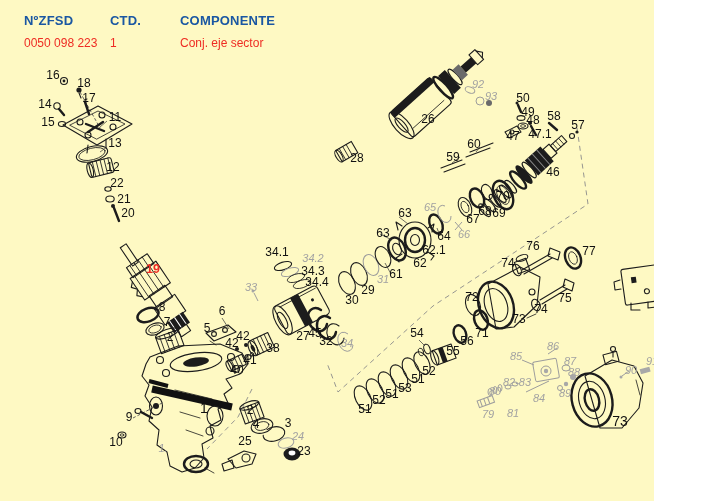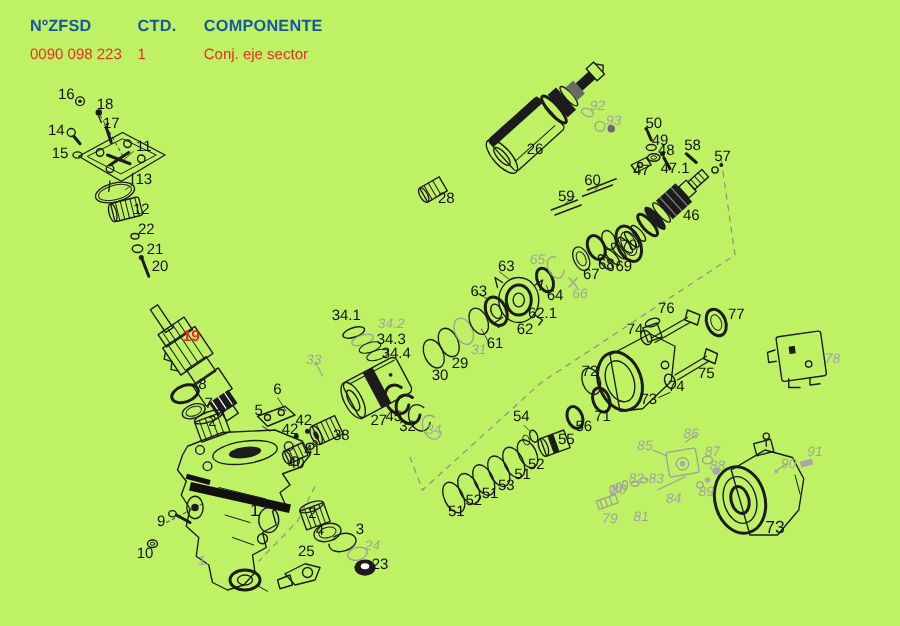--- a/index.html
+++ b/index.html
@@ -1,22 +1,22 @@
 <!DOCTYPE html>
 <html><head>
 <meta charset="utf-8">
 <style>
   html,body{margin:0;padding:0;background:#fff;}
-  .page{position:relative;width:720px;height:501px;background:#bef264;overflow:hidden;
+  .page{position:relative;width:654px;height:501px;background:#fef9c3;overflow:hidden;
         font-family:"Liberation Sans",sans-serif;}
   .hdr{position:absolute;top:13px;font-size:13px;font-weight:bold;color:#1a57a2;letter-spacing:.2px;}
   .val{position:absolute;top:36px;font-size:12px;color:#ee2c23;}
   .c1{left:24px;}
   .c2{left:110px;width:40px;text-align:left;}
-  .c3{left:163px;}
+  .c3{left:180px;}
   svg{position:absolute;left:0;top:0;}
   .art{stroke:#1c1c1c;fill:none;stroke-width:1.1;stroke-linecap:round;stroke-linejoin:round;}
   .thick{stroke-width:2.4;}
   .thin{stroke-width:.8;}
   .fdark{fill:#1c1c1c;stroke:none;}
   .fgray{fill:#6a6a6a;stroke:none;}
   .ghostart{stroke:#9d9d9d;fill:none;stroke-width:1;}
   .gfill{fill:#a8a8a8;stroke:none;}
   .dash{stroke:#8a8a8a;stroke-width:.9;fill:none;stroke-dasharray:5 4;}
   .dashs{stroke:#555;stroke-width:.9;fill:none;stroke-dasharray:3 2;}
@@ -28,21 +28,21 @@
 </style>
 </head>
 <body>
 
 <div class="page">
 
   <span class="hdr c1">NºZFSD</span>
   <span class="hdr c2">CTD.</span>
   <span class="hdr c3">COMPONENTE</span>
 
-  <span class="val c1">0090 098 223</span>
+  <span class="val c1">0050 098 223</span>
   <span class="val c2">1</span>
   <span class="val c3">Conj. eje sector</span>
 
   <svg width="720" height="501" viewBox="0 0 720 501">
 
     <g>
       <path class="dash" d="M577,128 L588,204 L433,306 L338,392 L327,363"></path>
       <path class="dash" d="M252,389 L238,417 L207,449"></path>
       <path class="dashs" d="M80,92 L100,128"></path>
       <path class="dashs" d="M133,418 L164,402"></path>

